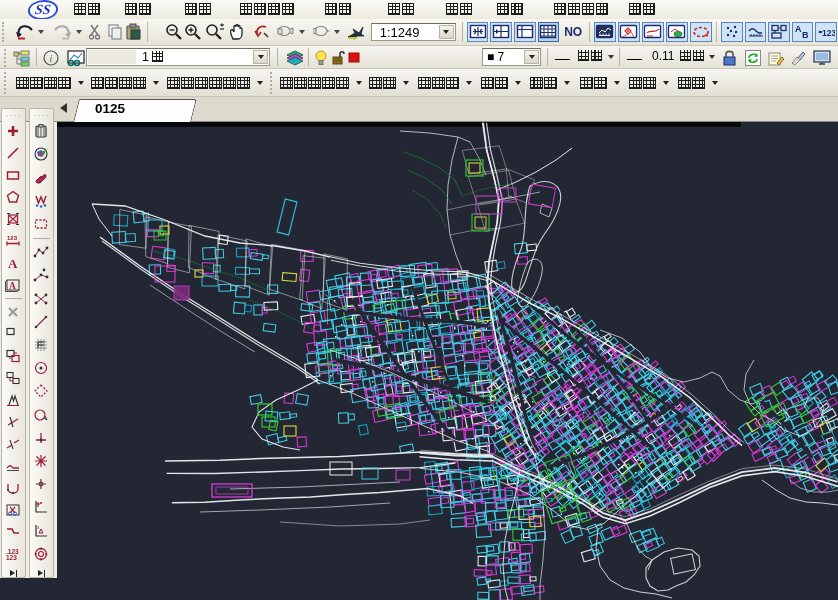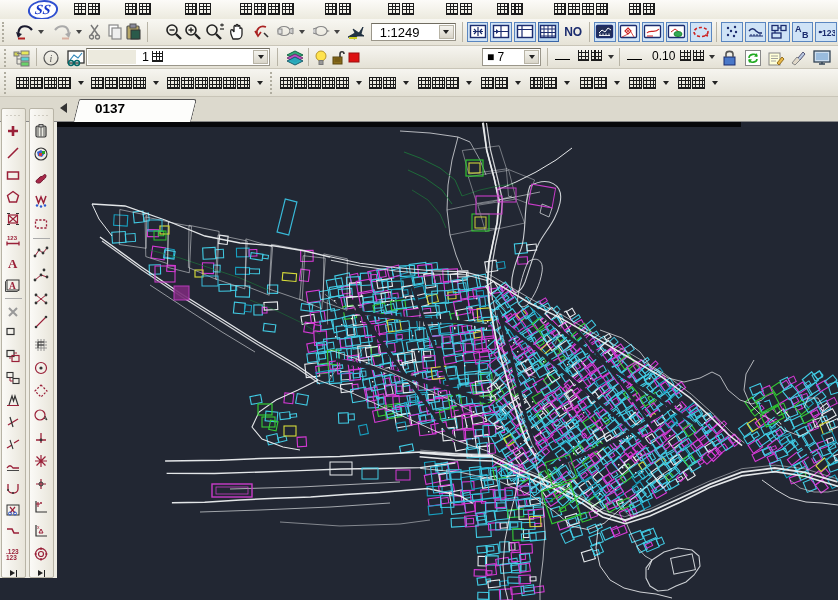--- a/index.html
+++ b/index.html
@@ -331,21 +331,21 @@
       <span class="ar">
         <i></i>
       </span>
     </div>
 <div class="sep2" style="left:547px"></div>
 <span class="t2t" style="left:555px;font-size:15px">—</span>
     <span class="t2t" style="left:578px"><b class="g" style="width:11px;height:11px;margin-right:1.5px"></b><b class="g" style="width:11px;height:11px;margin-right:1.5px"></b></span>
     <span class="t2s" style="left:608px"></span>
 <div class="sep2" style="left:619px"></div>
 <span class="t2t" style="left:627px;font-size:15px">—</span>
-    <span class="t2t" style="left:652px">0.10</span>
+    <span class="t2t" style="left:652px">0.11</span>
     <span class="t2t" style="left:680px"><b class="g" style="width:11px;height:11px;margin-right:1.5px"></b><b class="g" style="width:11px;height:11px;margin-right:1.5px"></b></span>
     <span class="t2s" style="left:709px"></span>
 <div class="t2i" style="left:721px">
       <svg width="18" height="18" viewBox="0 0 18 18" style="">
         <rect x="3" y="8" width="11" height="8" fill="#4a78c8" stroke="#1b2c6e"></rect>
         <path d="M5,8 L5,5 C5,1.5 12,1.5 12,5 L12,8" fill="none" stroke="#555" stroke-width="1.6"></path>
       </svg>
     </div>
 <div class="t2i" style="left:744px">
       <svg width="18" height="18" viewBox="0 0 18 18" style="">
@@ -446,21 +446,21 @@
 <div class="mbtn" style="left:676px">
       <b class="g" style="width:12.5px;height:12.5px;margin-right:1.5px"></b>
       <b class="g" style="width:12.5px;height:12.5px;margin-right:1.5px"></b>
       <i></i>
     </div>
 </div>
 
 <div class="tabbar"></div>
 <div class="leftarr"></div>
 <div class="tab"></div>
-<div class="tabtxt">0137</div>
+<div class="tabtxt">0125</div>
 
 <div class="canvas">
     <svg width="781" height="478" viewBox="57 122 781 478" style="position:absolute;left:0;top:0">
       <rect x="57" y="122" width="781" height="478" fill="#222733"></rect>
       <rect x="57" y="122" width="684" height="5" fill="#06070a"></rect>
       <rect x="301.5" y="315.4" width="13.0" height="8.1" fill="none" stroke="#e8ebee" stroke-width="1.1" transform="rotate(-8.8 308.1 319.4)"></rect>
       <rect x="307.5" y="343.0" width="9.7" height="8.5" fill="none" stroke="#d539d5" stroke-width="1.1" transform="rotate(-11.3 312.3 347.3)"></rect>
       <rect x="317.1" y="343.4" width="5.6" height="5.7" fill="none" stroke="#41cbe4" stroke-width="1" transform="rotate(-11.3 319.9 346.2)"></rect>
       <rect x="307.3" y="353.3" width="11.4" height="8.6" fill="none" stroke="#41cbe4" stroke-width="1.1" transform="rotate(-7.6 313.0 357.6)"></rect>
       <rect x="318.6" y="353.6" width="6.8" height="5.4" fill="none" stroke="#41cbe4" stroke-width="1" transform="rotate(-7.6 322.0 356.4)"></rect>

